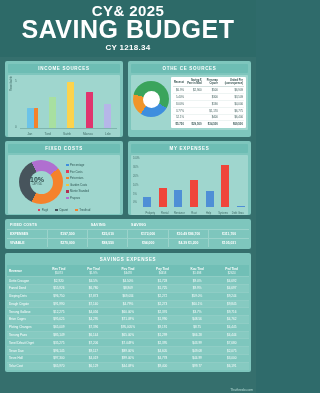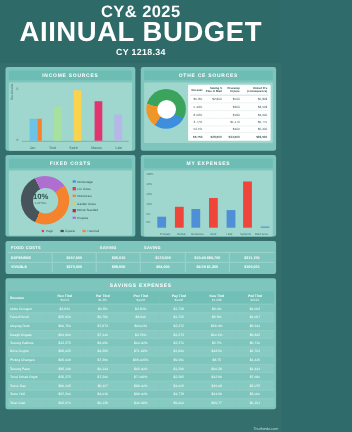--- a/index.html
+++ b/index.html
@@ -113,21 +113,21 @@
 
   .wm{position:absolute;right:3px;bottom:1px;font-size:3.4px;color:#b9ded8;}
 </style>
 </head>
 <body>
 
 <div class="page">
 
   <div class="header">
     <div class="hdr-top">CY&amp; 2025</div>
-    <div class="hdr-main">AIINUAL BUDGET</div>
+    <div class="hdr-main">SAVING BUDGET</div>
     <div class="hdr-sub">CY 1218.34</div>
   </div>
 
   <div class="body">
 
     <div class="row">
 
       <div class="card p1">
         <div class="card-title">INCOME SOURCES</div>
         <div class="card-body">

